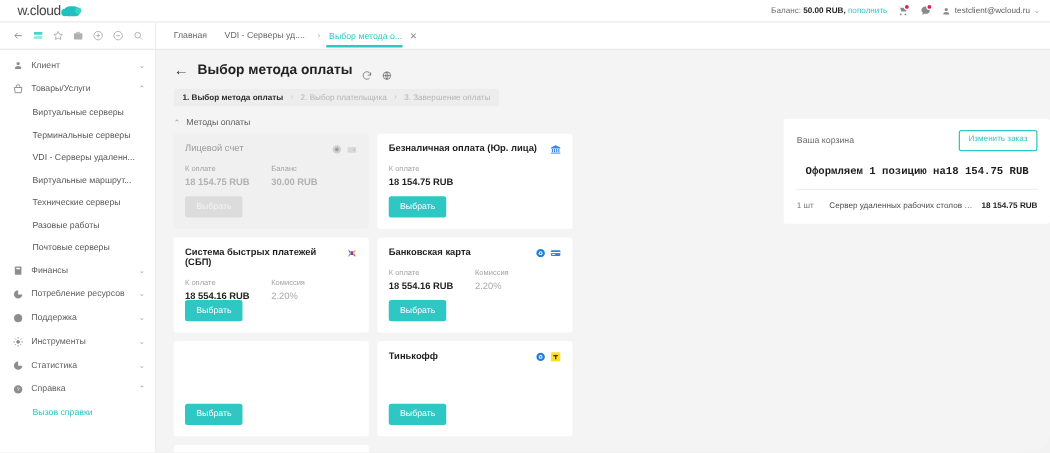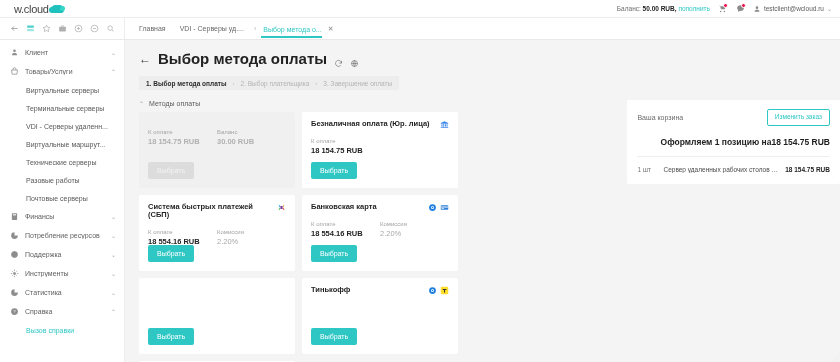--- a/index.html
+++ b/index.html
@@ -105,21 +105,21 @@
     padding-left: 26px; font-size: 7px; color: #585858;
     white-space: nowrap; overflow: hidden;
   }
   .side-sub.active { color: #2ec7c4; }
 
   
   .main { flex: 1; padding: 10px 0 0 14px; overflow: hidden; }
 
   .page-head { display: flex; align-items: center; gap: 7px; margin-bottom: 9px; }
   .back-arrow { font-size: 12px; color: #3a3a3a; line-height: 1; }
-  .page-title { font-size: 15px; font-weight: bold; color: #222; }
+  .page-title { font-size: 11px; font-weight: bold; color: #222; }
   .head-ic { width: 9px; height: 9px; }
   .head-ic svg { width: 9px; height: 9px; fill: none; stroke: #555; stroke-width: 1.4; }
 
   .steps {
     display: flex; align-items: center; background: #ededed;
     height: 14px; width: 260px; border-radius: 1px; margin-bottom: 10px;
     padding: 0 7px; gap: 6px;
   }
   .step { font-size: 6.5px; color: #b4b4b4; white-space: nowrap; }
   .step.current { color: #2b2b2b; font-weight: bold; }
@@ -169,22 +169,23 @@
   .cart {
     background: #fff; border-radius: 2px; padding: 9px 10px 11px 10px;
   }
   .cart-top { display: flex; align-items: center; justify-content: space-between; }
   .cart-label { font-size: 7px; color: #6a6a6a; }
   .btn-edit {
     border: 1px solid #2ec7c4; color: #2ec7c4; background: #fff;
     font-size: 6.5px; border-radius: 2px; padding: 4px 7px; cursor: pointer; line-height: 1;
   }
   .cart-total-row {
-    display: flex; align-items: center; justify-content: flex-end;
+    display: flex; align-items: center; justify-content: center;
     margin-top: 11px;
+    font-family: Liberation Mono, monospace;
   }
   .cart-total-label { font-size: 8.5px; font-weight: bold; color: #1d1d1d; }
   .cart-total-value { font-size: 8.5px; font-weight: bold; color: #1d1d1d; }
   .cart-divider { height: 1px; background: #efefef; margin: 9px 0 0 0; }
   .cart-line { display: flex; align-items: center; margin-top: 9px; gap: 6px; }
   .cart-qty { font-size: 6.5px; color: #767676; width: 20px; flex: 0 0 20px; }
   .cart-desc {
     font-size: 6.5px; color: #4b4b4b; flex: 1;
     white-space: nowrap; overflow: hidden; text-overflow: ellipsis;
   }
@@ -414,20 +415,37 @@
 
         <div class="left-col">
           <div class="section-head">
             <span class="chev">⌃</span>
             <span>Методы оплаты</span>
           </div>
 
           <div class="cards-grid">
 
             <div class="pcard disabled">
+              <div class="pcard-title-row">
+                <span class="pcard-title">Лицевой счет</span>
+                <span class="pcard-logos">
+                  <span class="lg">
+                    <svg viewBox="0 0 24 24" fill="#cfcfcf">
+                        <circle cx="12" cy="12" r="9"></circle>
+                        <circle cx="12" cy="12" r="4" fill="#9e9e9e"></circle>
+                      </svg>
+                  </span>
+                  <span class="lg">
+                    <svg viewBox="0 0 24 24" fill="#d8d8d8">
+                        <path d="M3 7h18v12H3z"></path>
+                        <circle cx="17" cy="13" r="2" fill="#bdbdbd"></circle>
+                      </svg>
+                  </span>
+                </span>
+              </div>
               <div class="pcard-fields">
                 <div class="pf">
                   <div class="k">К оплате</div>
                   <div class="v">18 154.75 RUB</div>
                 </div>
                 <div class="pf">
                   <div class="k">Баланс</div>
                   <div class="v">30.00 RUB</div>
                 </div>
               </div>

